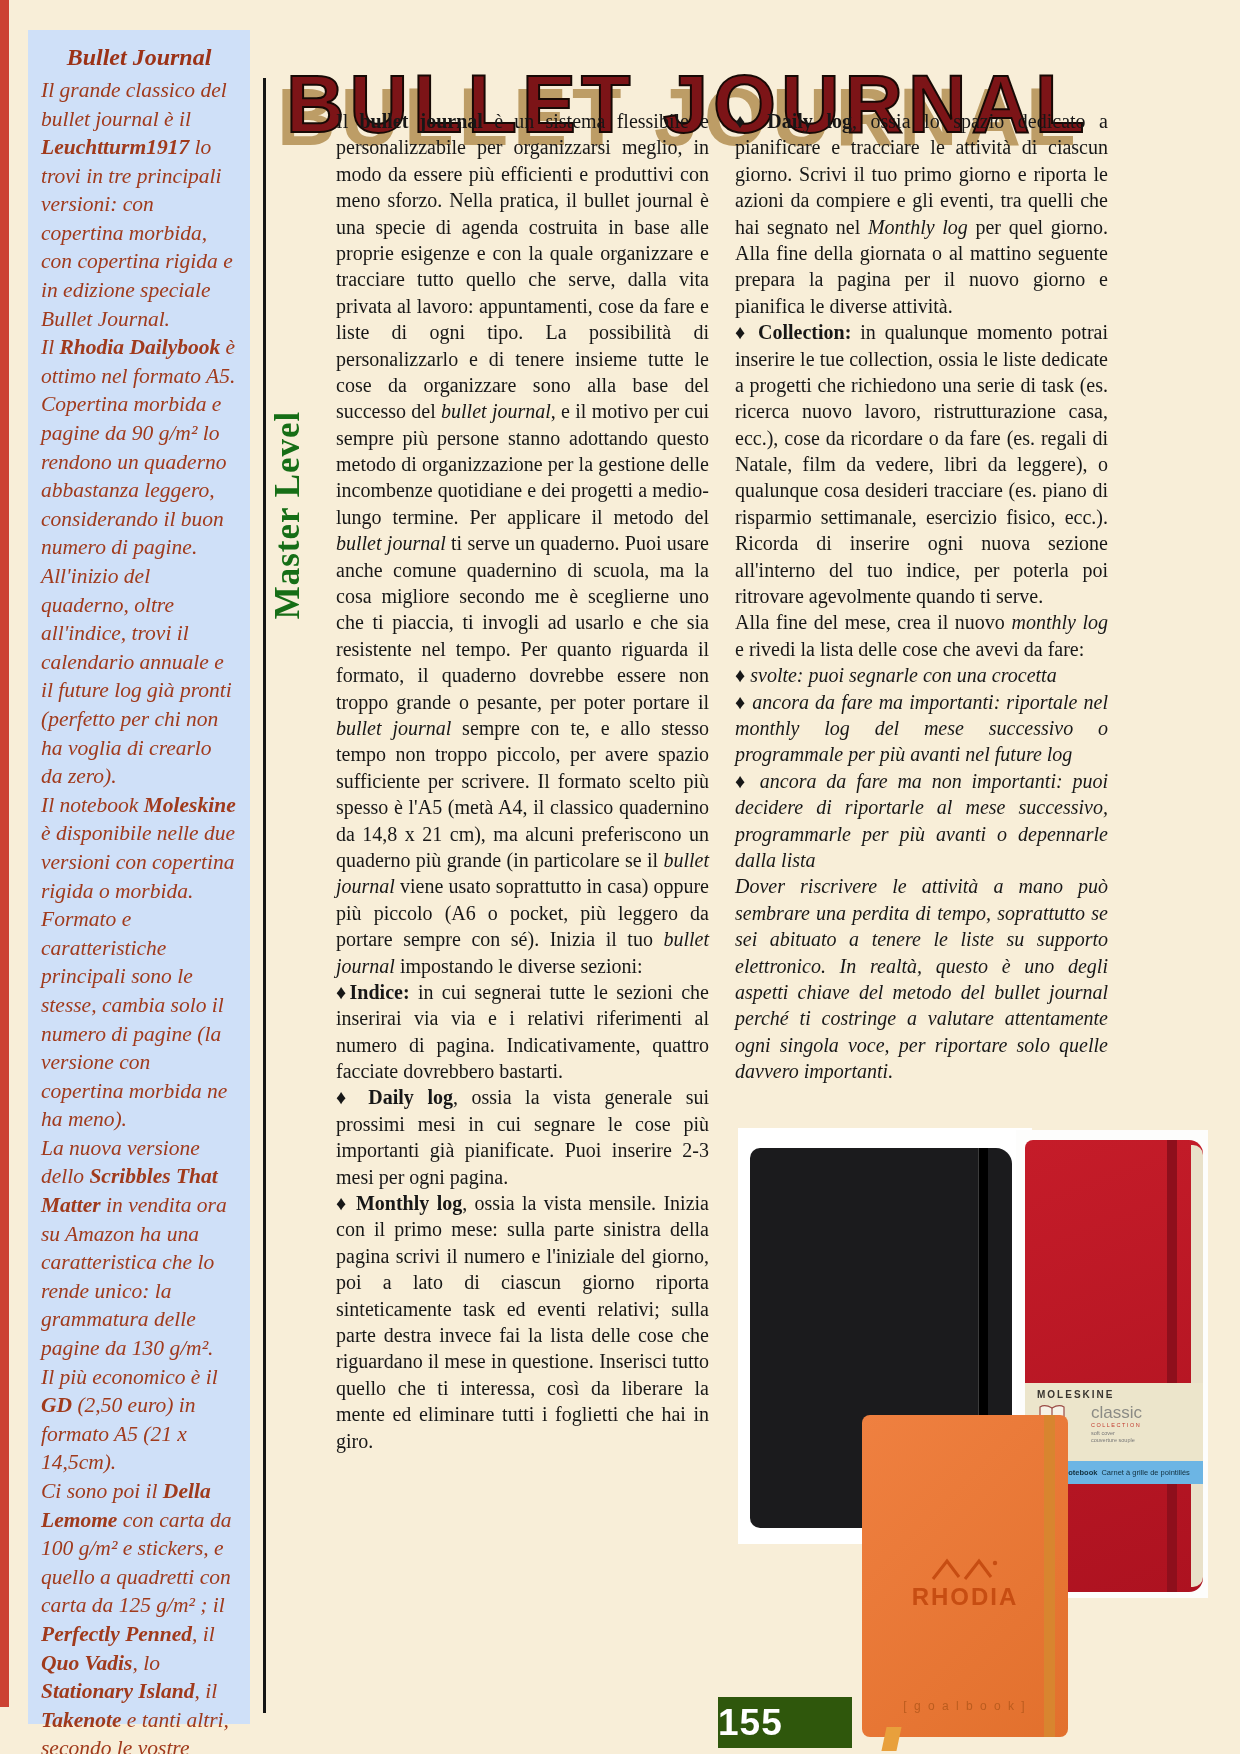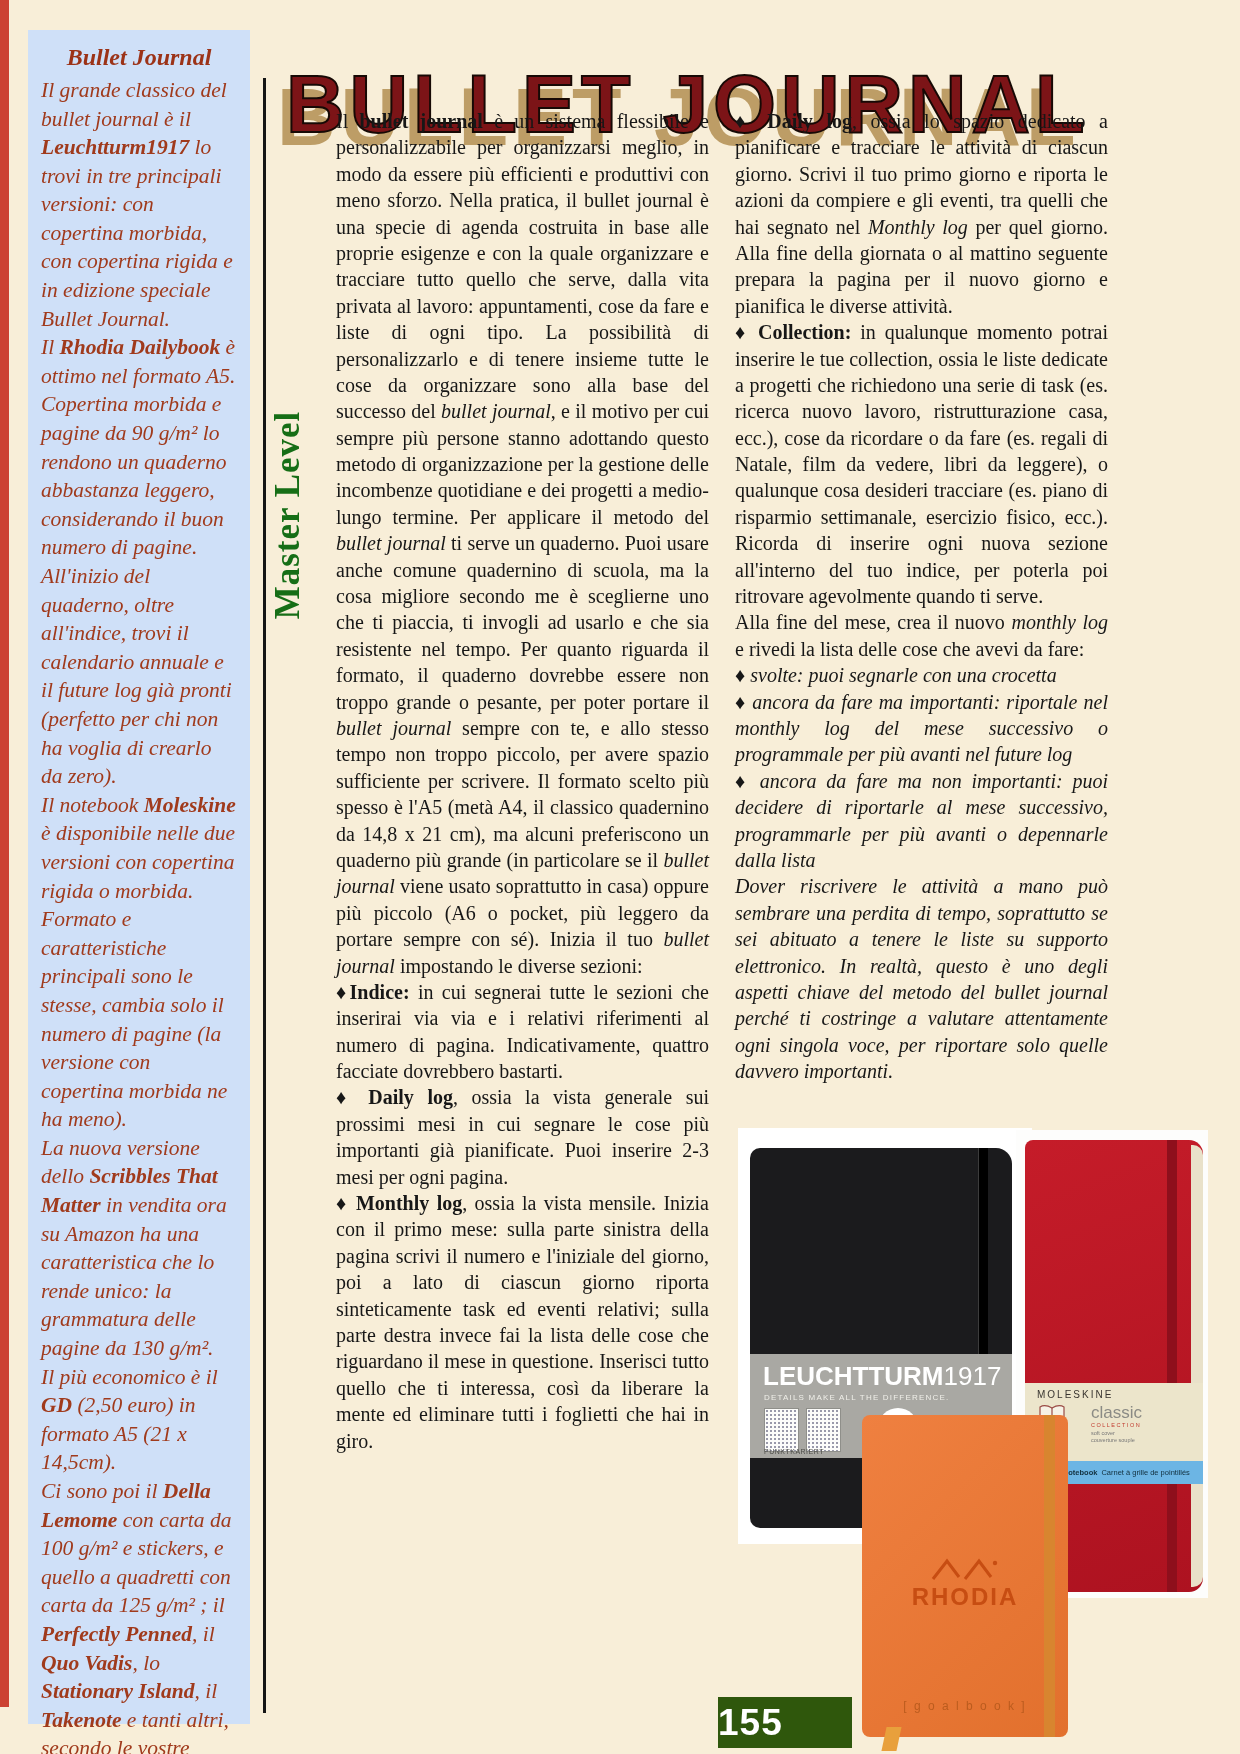--- a/index.html
+++ b/index.html
@@ -58,21 +58,21 @@
   .lt-brand .yr{font-weight:normal;}
   .lt-tag{color:#f0efe9;font-family:"Liberation Sans",sans-serif;font-size:8px;letter-spacing:1.2px;padding:1px 0 0 14px;}
   .lt-row{display:flex;gap:7px;padding:6px 0 0 14px;align-items:flex-start;}
   .lt-page{width:33px;height:42px;background:#fcfcfa;background-image:radial-gradient(#99a 0.8px,transparent 0.9px);background-size:4px 4px;border:1px solid #8f8f8a;}
   .lt-logo{width:40px;height:40px;border-radius:50%;background:#fff;margin-left:30px;display:flex;align-items:center;justify-content:center;}
   .lt-label{position:absolute;left:14px;bottom:3px;font-family:"Liberation Sans",sans-serif;font-size:7px;color:#4c4c48;letter-spacing:0.5px;}
   .nb-mole{position:absolute;left:1025px;top:1140px;width:178px;height:452px;background:linear-gradient(160deg,#c51c29,#ad1220);border-radius:8px 14px 14px 8px;z-index:2;}
   .mo-pages{position:absolute;right:0;top:5px;width:12px;height:calc(100% - 10px);background:#e9e1c9;border-radius:0 10px 10px 0;}
   .mo-elastic{position:absolute;right:26px;top:0;width:10px;height:100%;background:#8e0f1c;}
   .mo-band{position:absolute;left:0;top:243px;width:100%;height:78px;background:#ece5cb;box-sizing:border-box;padding:6px 12px 0;}
-  .mo-brand{font-family:"Liberation Sans",sans-serif;font-weight:normal;font-size:10px;letter-spacing:2px;color:#393530;}
+  .mo-brand{font-family:"Liberation Sans",sans-serif;font-weight:bold;font-size:10px;letter-spacing:2px;color:#393530;}
   .mo-row{display:flex;gap:24px;margin-top:4px;align-items:flex-start;}
   .mo-classic{font-family:"Liberation Sans",sans-serif;font-size:17px;color:#8b8b85;line-height:1;}
   .mo-coll{font-family:"Liberation Sans",sans-serif;font-size:5.5px;letter-spacing:1.5px;color:#c03a2e;margin-top:1px;}
   .mo-sub{font-family:"Liberation Sans",sans-serif;font-size:5.5px;color:#777;margin-top:2px;line-height:1.3;}
   .mo-strip{position:absolute;left:0;top:321px;width:100%;height:23px;background:#6cb5e4;box-sizing:border-box;padding:7px 12px 0;font-family:"Liberation Sans",sans-serif;font-size:7.5px;color:#12303e;white-space:nowrap;overflow:hidden;}
   .mo-strip b{margin-right:4px;}
   .nb-rhodia{position:absolute;left:862px;top:1415px;width:206px;height:322px;background:linear-gradient(135deg,#ef8040,#e2702d);border-radius:8px;z-index:3;}
   .rh-elastic{position:absolute;right:13px;top:0;width:11px;height:100%;background:#d8852f;}
   .rh-logo{position:absolute;left:0;top:140px;width:100%;text-align:center;}
   .rh-brand{font-family:"Liberation Sans",sans-serif;font-weight:900;font-size:24px;letter-spacing:2px;color:#c74d12;margin-top:-2px;}
@@ -117,35 +117,20 @@
   <p><span>♦ </span><span class="s-i">ancora da fare ma importanti: riportale nel monthly log del mese successivo o programmale per più avanti nel future log</span></p>
   <p><span>♦ </span><span class="s-i">ancora da fare ma non importanti: puoi decidere di riportarle al mese successivo, programmarle per più avanti o depennarle dalla lista</span></p>
   <p><span class="s-i">Dover riscrivere le attività a mano può sembrare una perdita di tempo, soprattutto se sei abituato a tenere le liste su supporto elettronico. In realtà, questo è uno degli aspetti chiave del metodo del bullet journal perché ti costringe a valutare attentamente ogni singola voce, per riportare solo quelle davvero importanti.</span></p>
 </div>
 
 <div class="photo-bg1"></div>
 <div class="photo-bg2"></div>
 
 <div class="nb-leucht">
   <div class="lt-elastic"></div>
-  <div class="lt-band">
-    <div class="lt-brand"><span>LEUCHTTURM</span><span class="yr">1917</span></div>
-    <div class="lt-tag">DETAILS MAKE ALL THE DIFFERENCE.</div>
-    <div class="lt-row">
-      <div class="lt-page"></div>
-      <div class="lt-page"></div>
-      <div class="lt-logo">
-        <svg width="28" height="28" viewBox="0 0 28 28">
-            <path d="M6 9 L20 6 L22 16 Q14 22 8 18 Z" fill="#8e8e89"></path>
-            <path d="M9 11 Q15 8 19 10 L20 15 Q14 19 10 16 Z" fill="#fff"></path>
-          </svg>
-      </div>
-    </div>
-    <div class="lt-label">PUNKTKARIERT</div>
-  </div>
 </div>
 
 <div class="nb-mole">
   <div class="mo-pages"></div>
   <div class="mo-elastic"></div>
   <div class="mo-band">
     <div class="mo-brand">MOLESKINE</div>
     <div class="mo-row">
       <svg width="30" height="24" viewBox="0 0 30 24">
           <path d="M15 4 Q8 0 3 3 L3 19 Q8 16 15 20 Q22 16 27 19 L27 3 Q22 0 15 4 Z" fill="#f6f2e6" stroke="#9a4a45" stroke-width="1.2"></path>

